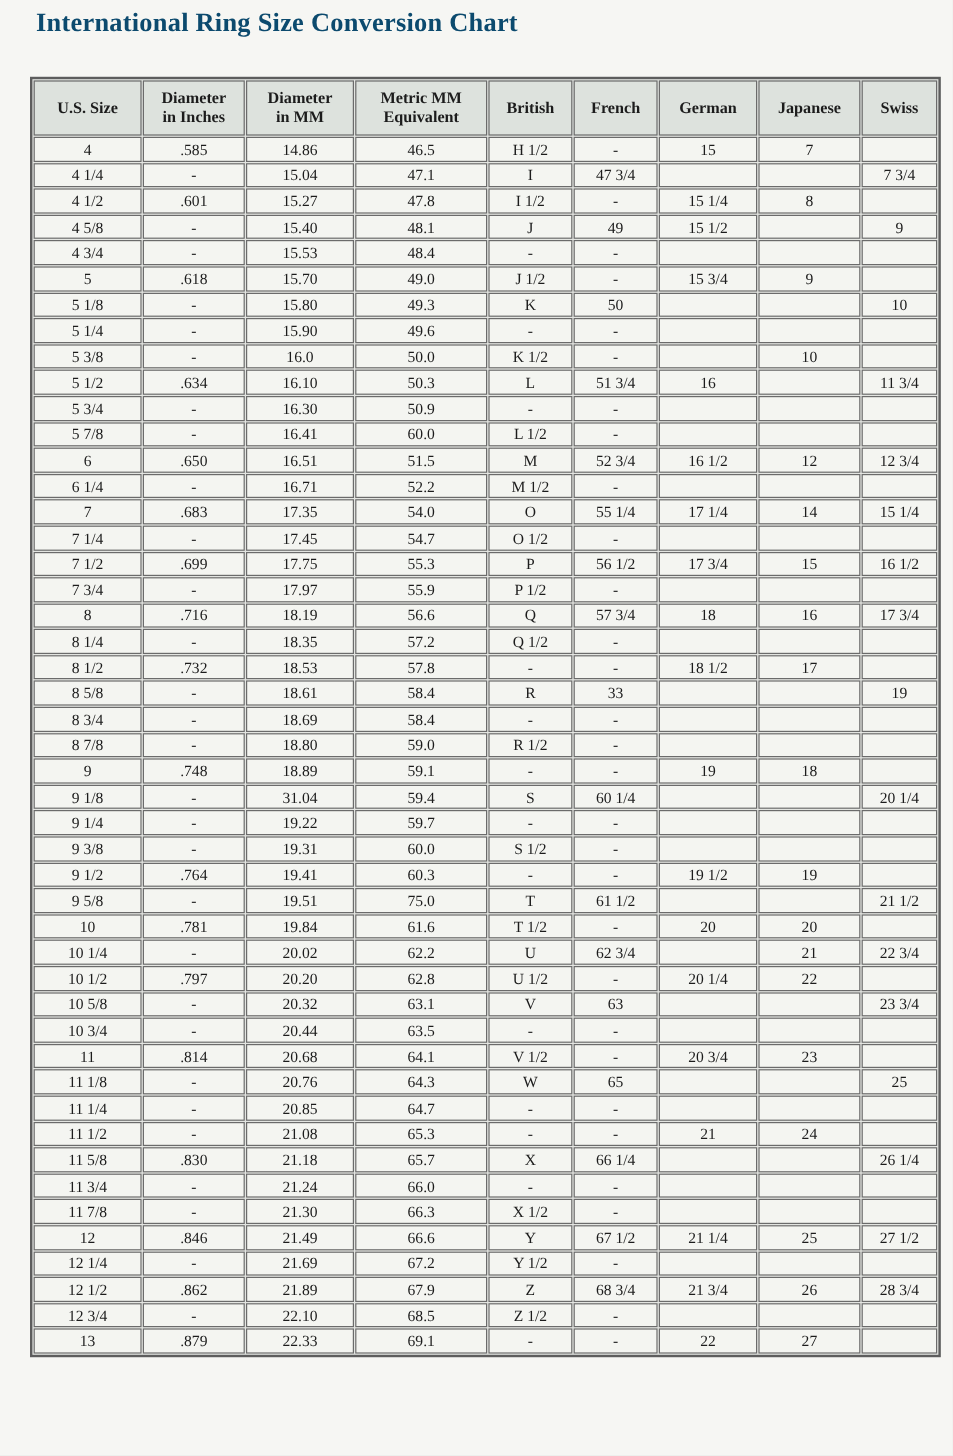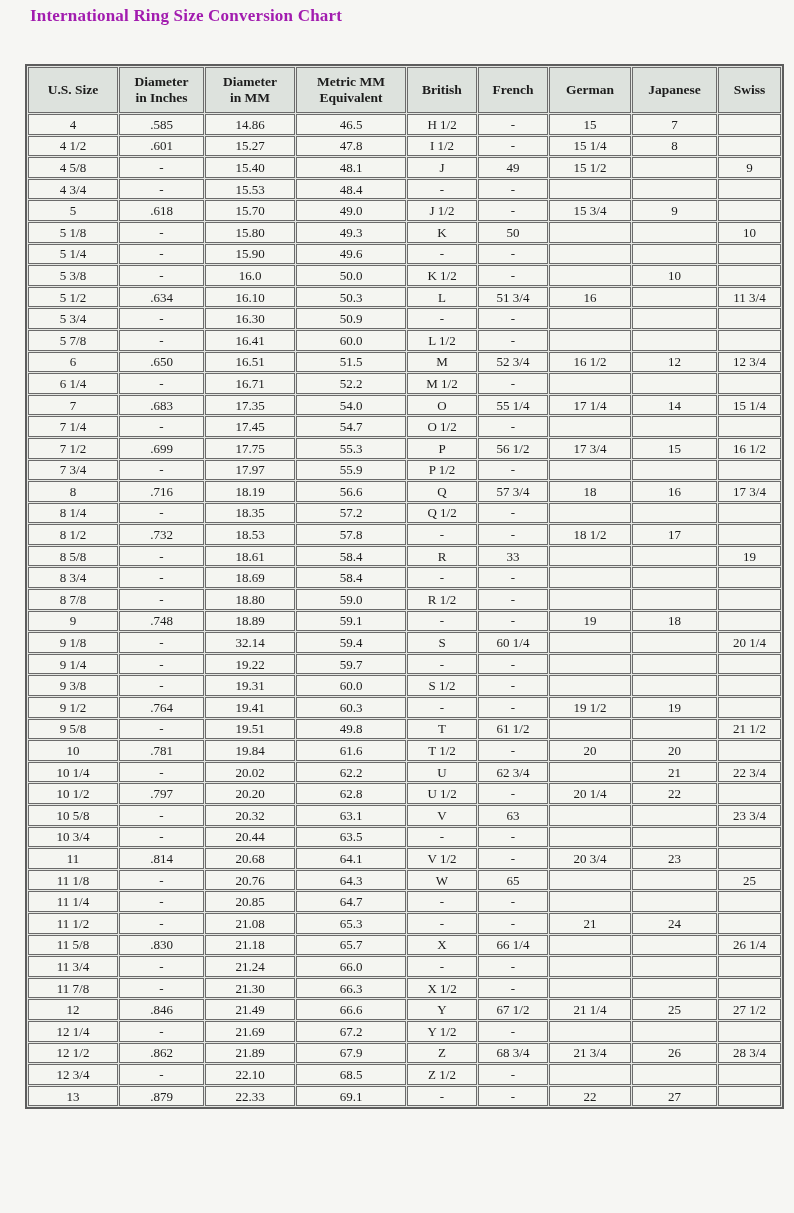--- a/index.html
+++ b/index.html
@@ -11,23 +11,23 @@
     height: 1213px;
     position: relative;
     background: #f6f6f3;
     font-family: "Liberation Serif", serif;
     overflow: hidden;
   }
   .page-title {
     position: absolute;
     left: 30px;
     top: 6px;
-    font-size: 17px;
+    font-size: 22px;
     font-weight: bold;
-    color: #a21caf;
+    color: #0c4a6e;
     letter-spacing: 0.2px;
     margin: 0;
     font-family: Liberation Serif, serif;
   }
   table.ring-table {
     position: absolute;
     left: 25px;
     top: 64px;
     width: 747px;
     table-layout: fixed;
@@ -100,20 +100,31 @@
         <td>.585</td>
         <td>14.86</td>
         <td>46.5</td>
         <td>H 1/2</td>
         <td>-</td>
         <td>15</td>
         <td>7</td>
         <td></td>
       </tr>
       <tr>
+        <td>4 1/4</td>
+        <td>-</td>
+        <td>15.04</td>
+        <td>47.1</td>
+        <td>I</td>
+        <td>47 3/4</td>
+        <td></td>
+        <td></td>
+        <td>7 3/4</td>
+      </tr>
+      <tr>
         <td>4 1/2</td>
         <td>.601</td>
         <td>15.27</td>
         <td>47.8</td>
         <td>I 1/2</td>
         <td>-</td>
         <td>15 1/4</td>
         <td>8</td>
         <td></td>
       </tr>
@@ -355,21 +366,21 @@
         <td>59.1</td>
         <td>-</td>
         <td>-</td>
         <td>19</td>
         <td>18</td>
         <td></td>
       </tr>
       <tr>
         <td>9 1/8</td>
         <td>-</td>
-        <td>32.14</td>
+        <td>31.04</td>
         <td>59.4</td>
         <td>S</td>
         <td>60 1/4</td>
         <td></td>
         <td></td>
         <td>20 1/4</td>
       </tr>
       <tr>
         <td>9 1/4</td>
         <td>-</td>
@@ -400,21 +411,21 @@
         <td>-</td>
         <td>-</td>
         <td>19 1/2</td>
         <td>19</td>
         <td></td>
       </tr>
       <tr>
         <td>9 5/8</td>
         <td>-</td>
         <td>19.51</td>
-        <td>49.8</td>
+        <td>75.0</td>
         <td>T</td>
         <td>61 1/2</td>
         <td></td>
         <td></td>
         <td>21 1/2</td>
       </tr>
       <tr>
         <td>10</td>
         <td>.781</td>
         <td>19.84</td>

